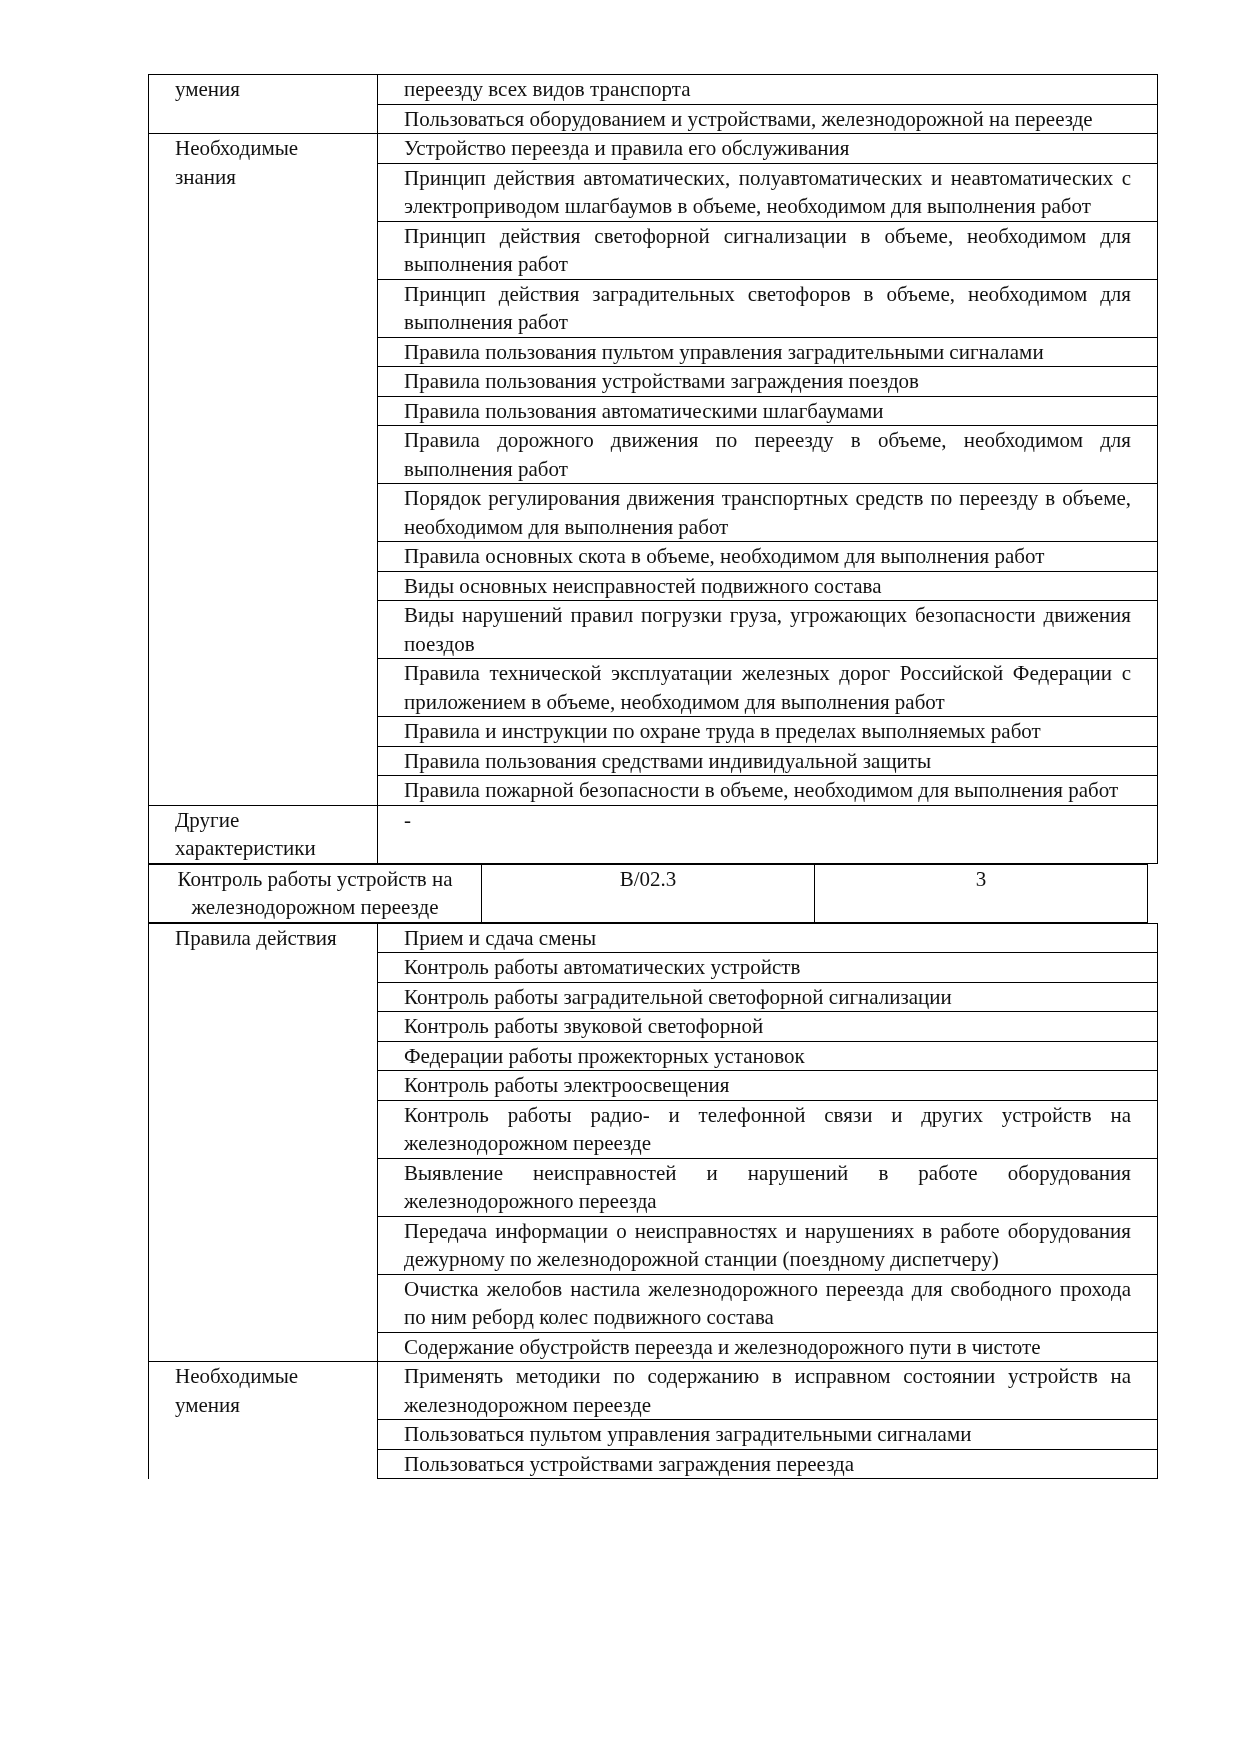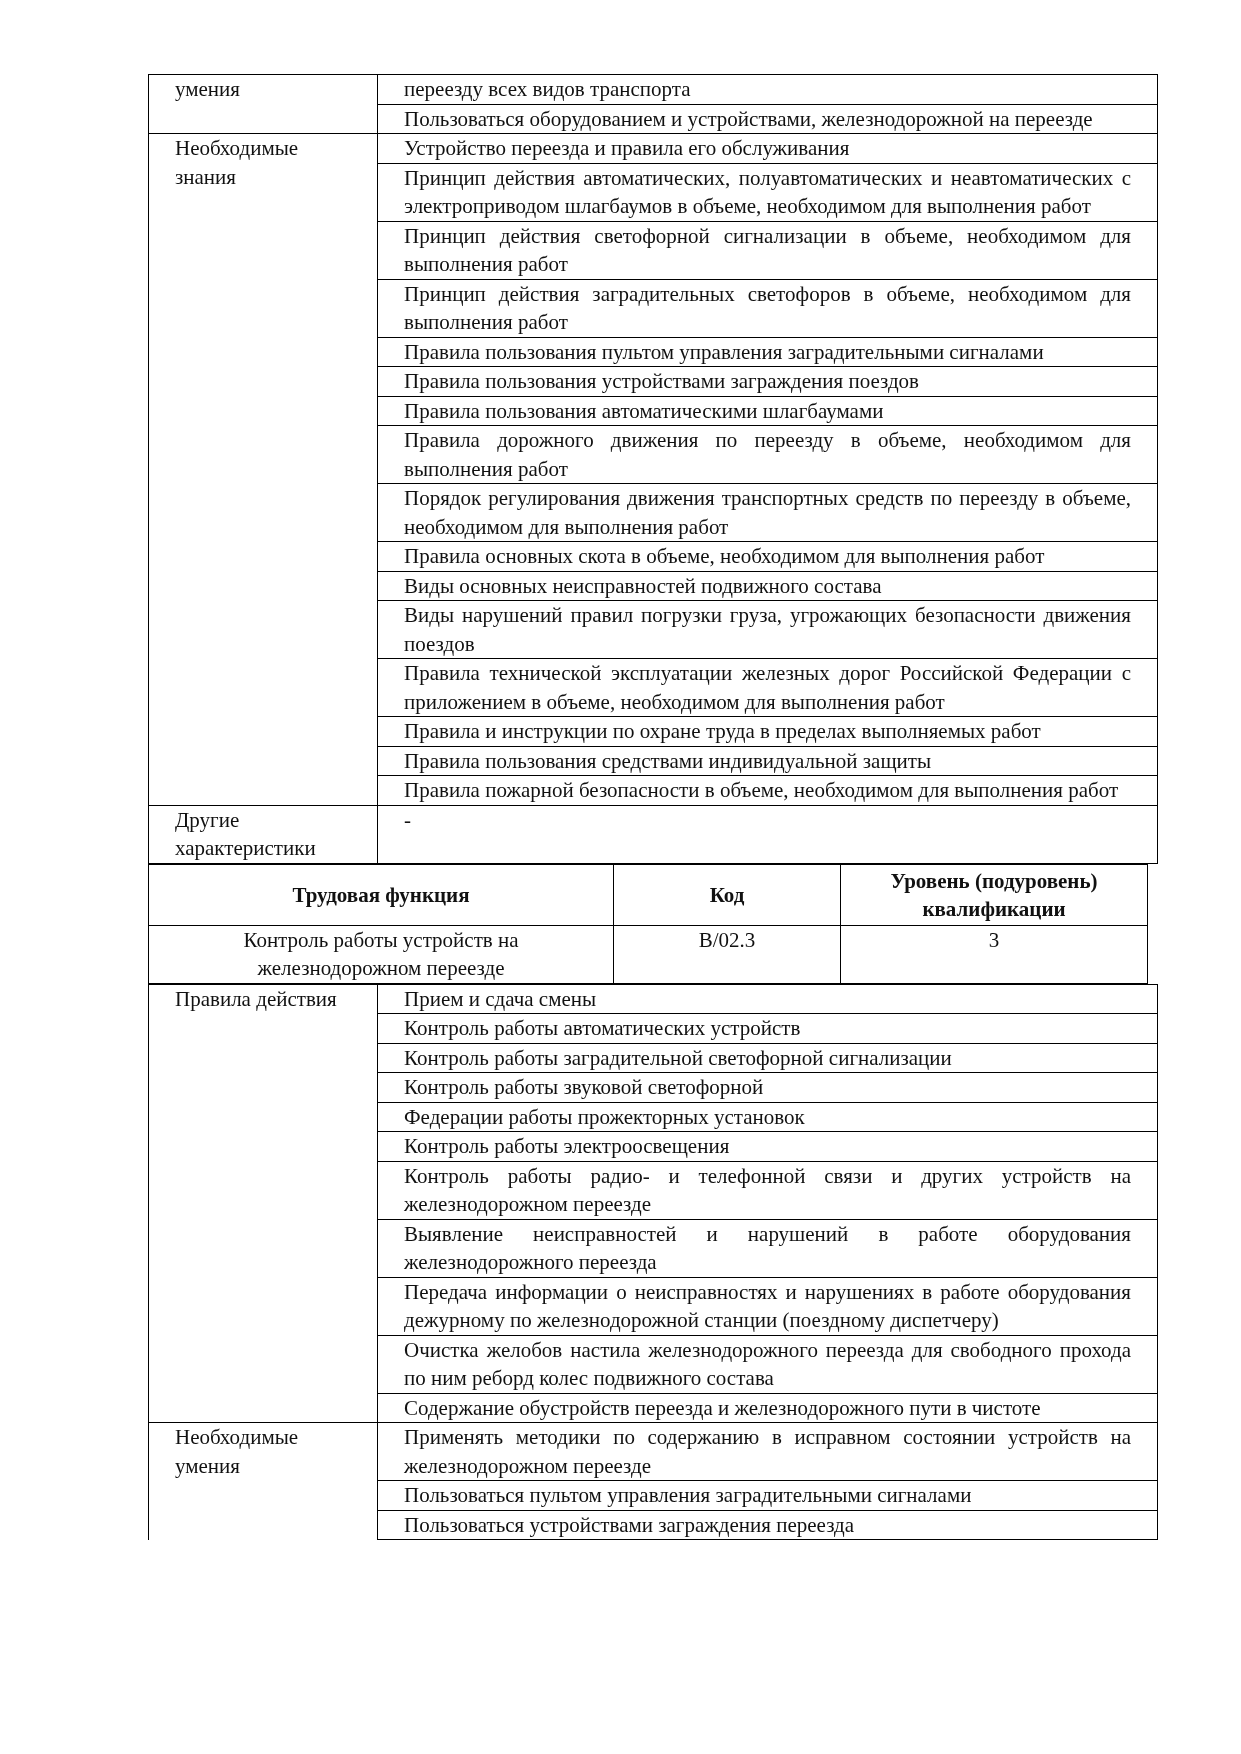--- a/index.html
+++ b/index.html
@@ -80,25 +80,20 @@
 
     <tr>
       <td class="lbl">Другие характеристики</td>
       <td style="height:57px;">-</td>
     </tr>
   </tbody>
     </table>
 
   <table class="tf">
     <tbody>
-        <tr>
-      <th style="width:448px;">Трудовая функция</th>
-      <th style="width:210px;">Код</th>
-      <th>Уровень (подуровень) квалификации</th>
-    </tr>
     <tr>
       <td>Контроль работы устройств на железнодорожном переезде</td>
       <td class="c">В/02.3</td>
       <td class="c">3</td>
     </tr>
   </tbody>
     </table>
 
   <table>
     <tbody>

